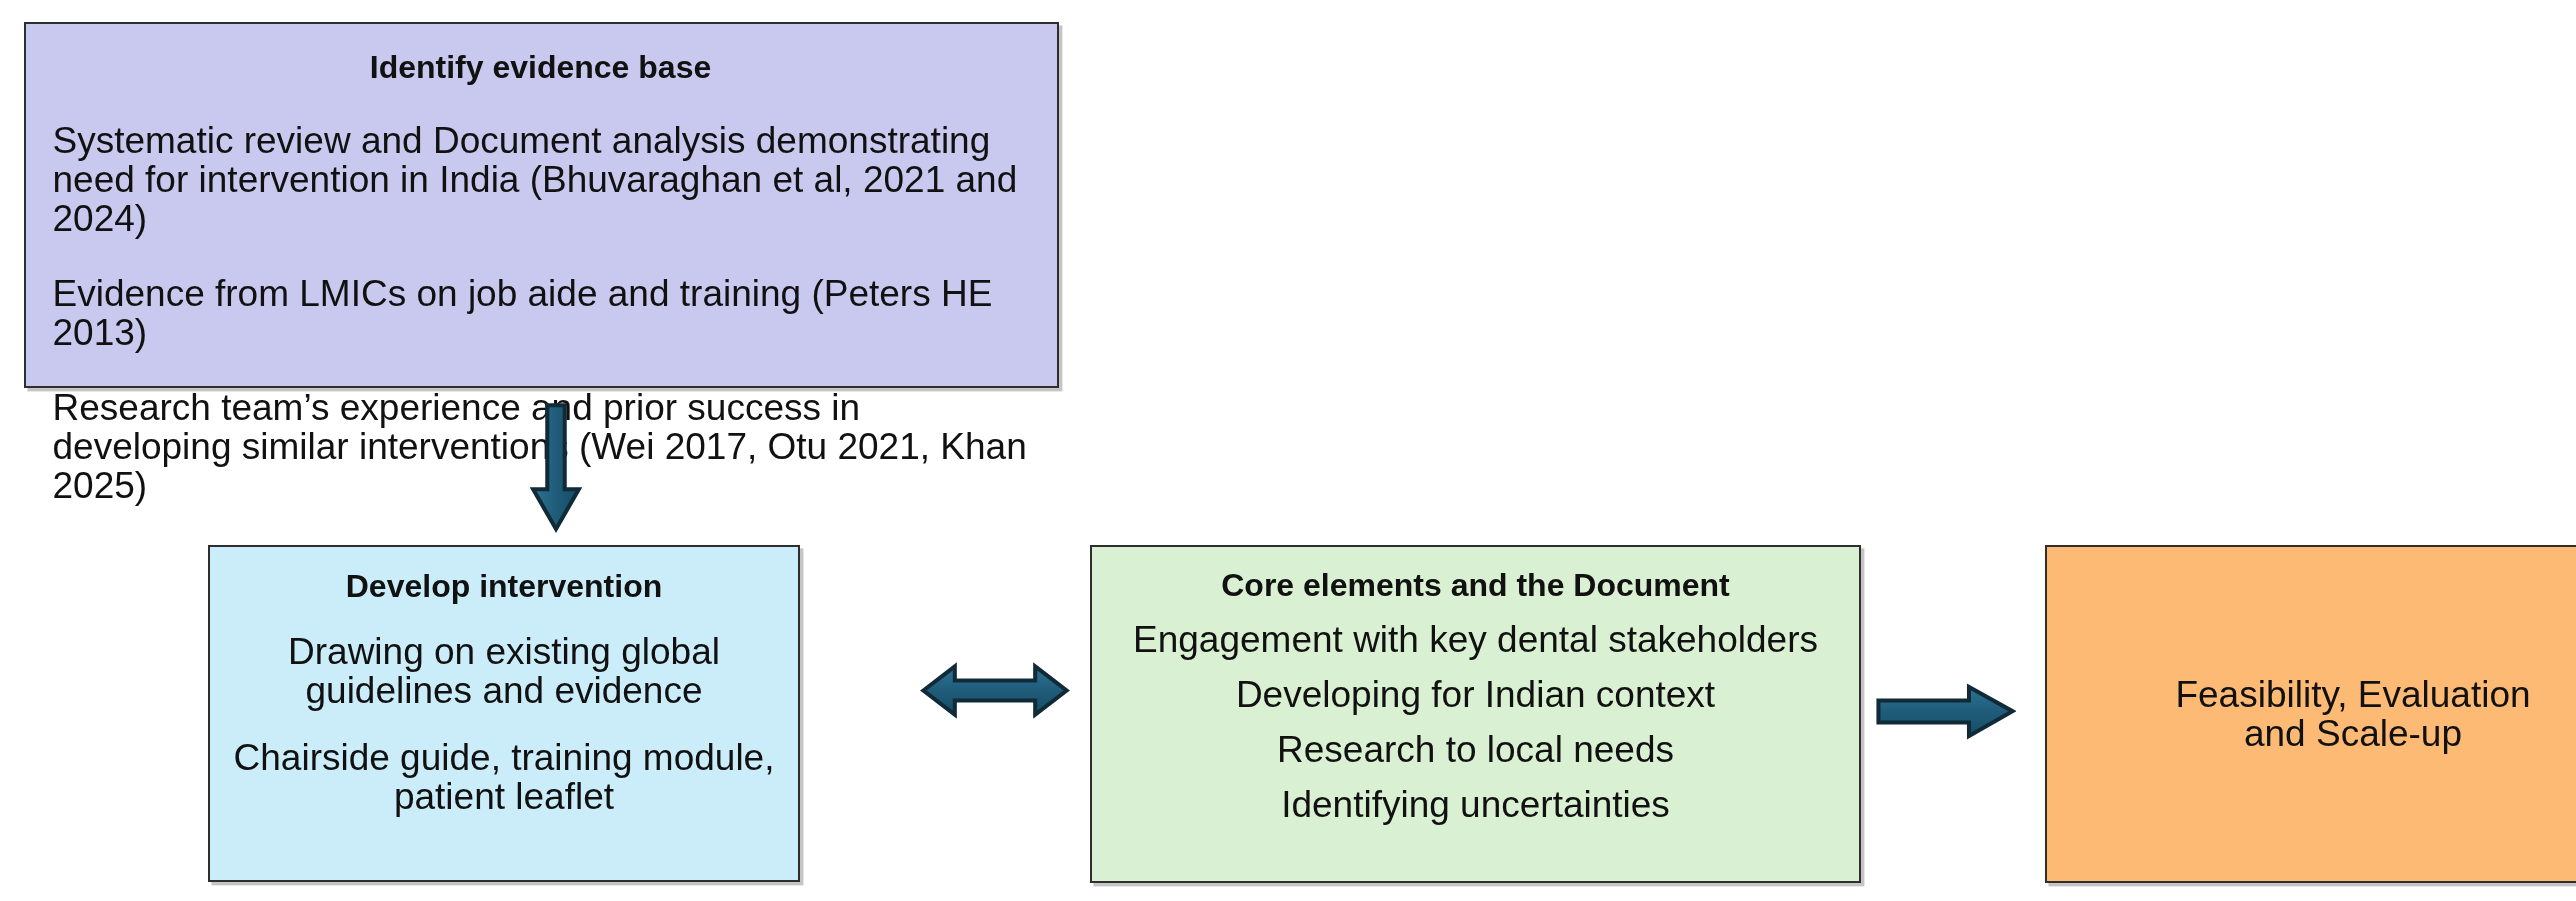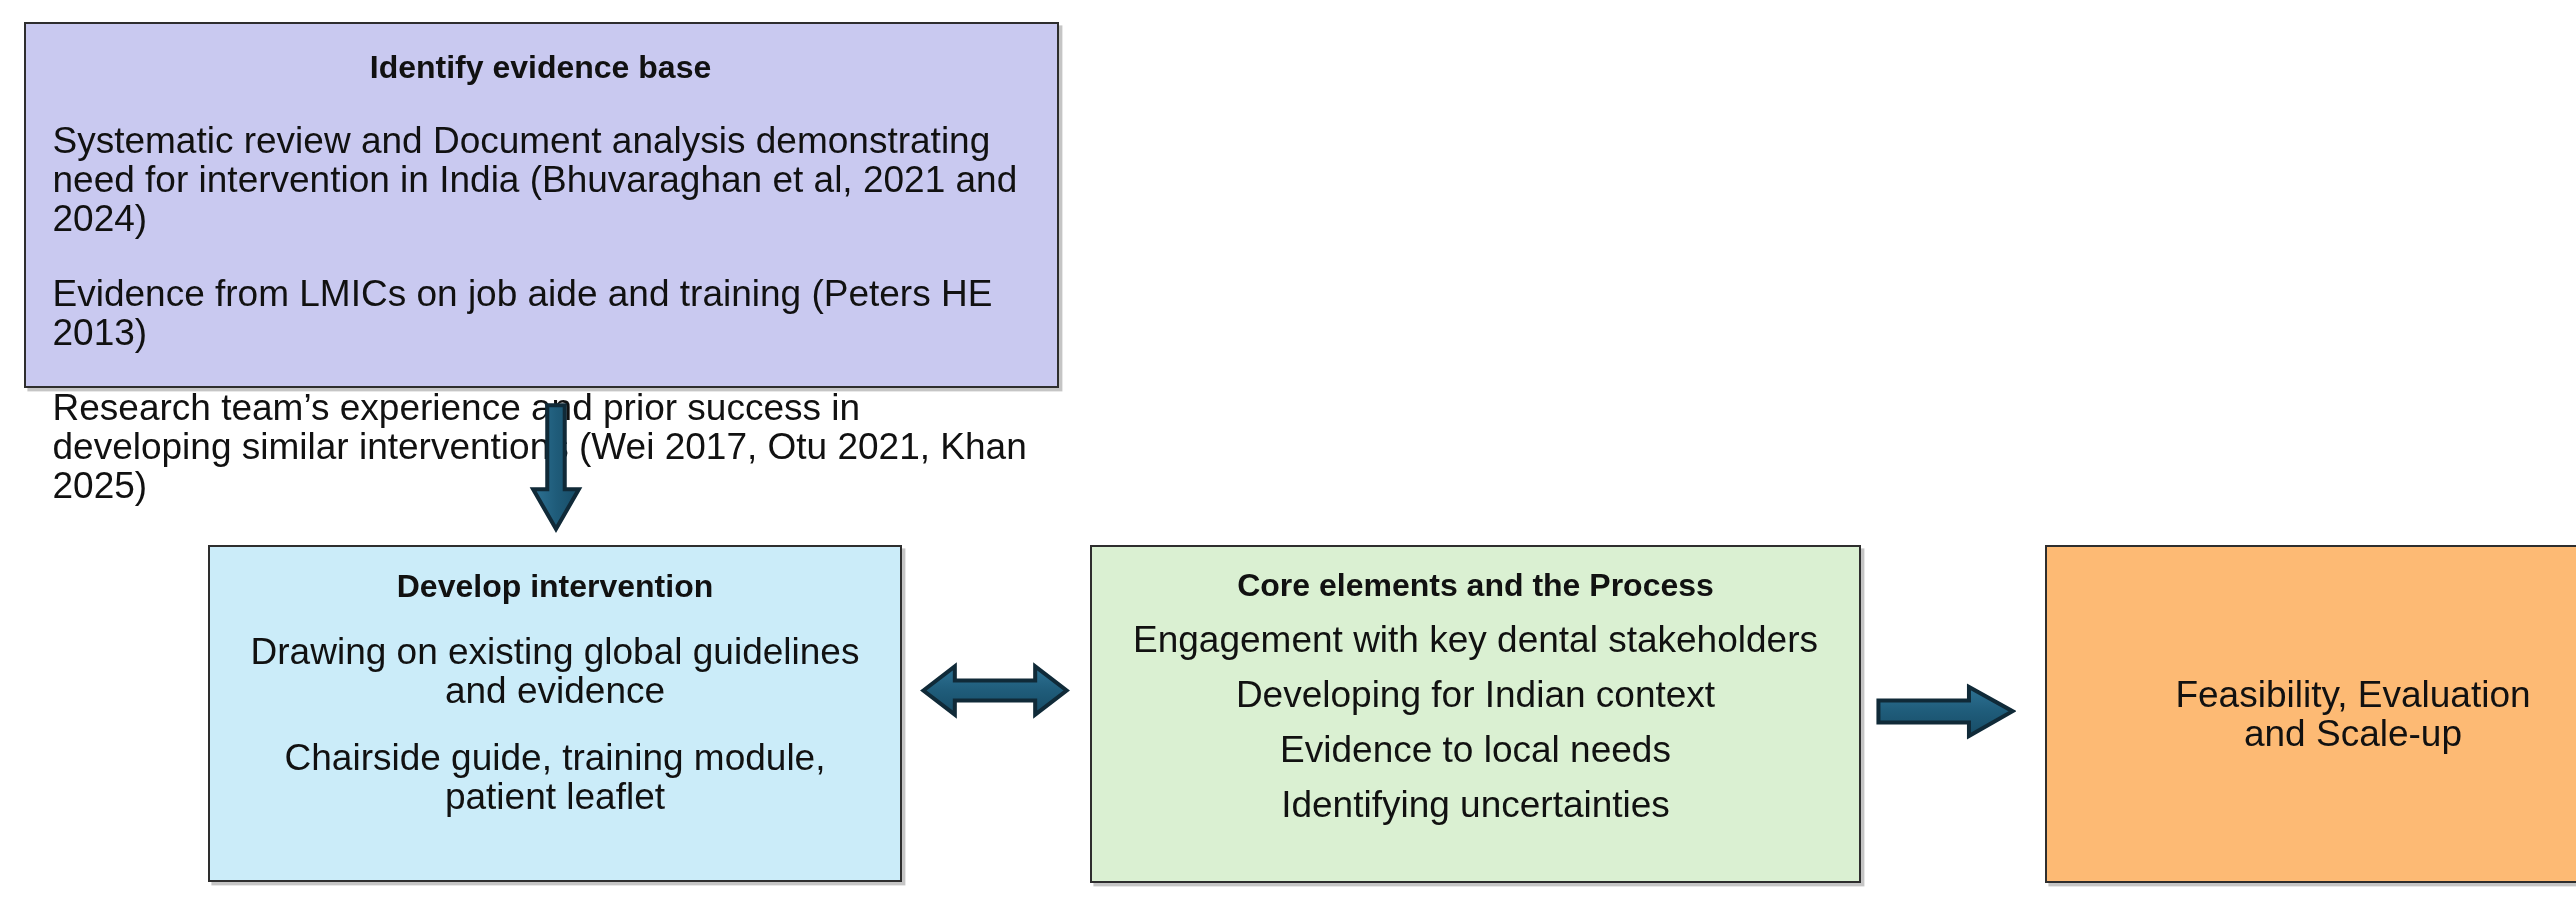--- a/index.html
+++ b/index.html
@@ -35,21 +35,21 @@
   .box-evidence {
     left: 23.5px; top: 21.5px; width: 1035px; height: 366px;
     background: #c9c9f0;
     padding: 24px 28px 0 27px;
   }
   .box-evidence h2 { margin-bottom: 34px; }
   .box-evidence p { text-align: left; margin-bottom: 36px; }
 
   
   .box-develop {
-    left: 208px; top: 545px; width: 694px; height: 337px;
+    left: 208px; top: 545px; width: 592px; height: 337px;
     background: #cbecf9;
     padding: 20px 20px 0 20px;
     text-align: center;
   }
   .box-develop h2 { margin-bottom: 25.5px; }
   .box-develop p { margin-bottom: 28px; }
 
   
   .box-core {
     left: 1090px; top: 545px; width: 771px; height: 338px;
@@ -117,24 +117,24 @@
       <linearGradient id="gradDouble" x1="0" y1="0" x2="0" y2="1">
         <stop offset="0" stop-color="#2e7294"></stop>
         <stop offset="0.5" stop-color="#1f5c7a"></stop>
         <stop offset="1" stop-color="#174c66"></stop>
       </linearGradient>
     </defs>
     <polygon points="5,44 52,8 52,29 172,29 172,8 219,44 172,80 172,59 52,59 52,80" fill="url(#gradDouble)"></polygon>
   </svg>
 
   <section class="box box-core">
-    <h2>Core elements and the Process</h2>
+    <h2>Core elements and the Document</h2>
     <p>Engagement with key dental stakeholders</p>
     <p>Developing for Indian context</p>
-    <p>Evidence to local needs</p>
+    <p>Research to local needs</p>
     <p>Identifying uncertainties</p>
   </section>
 
   <svg class="arrow arrow-right" viewBox="0 0 210 85" aria-hidden="true">
     <defs>
       <linearGradient id="gradRight" x1="0" y1="0" x2="0" y2="1">
         <stop offset="0" stop-color="#2e7294"></stop>
         <stop offset="0.5" stop-color="#1f5c7a"></stop>
         <stop offset="1" stop-color="#174c66"></stop>
       </linearGradient>

